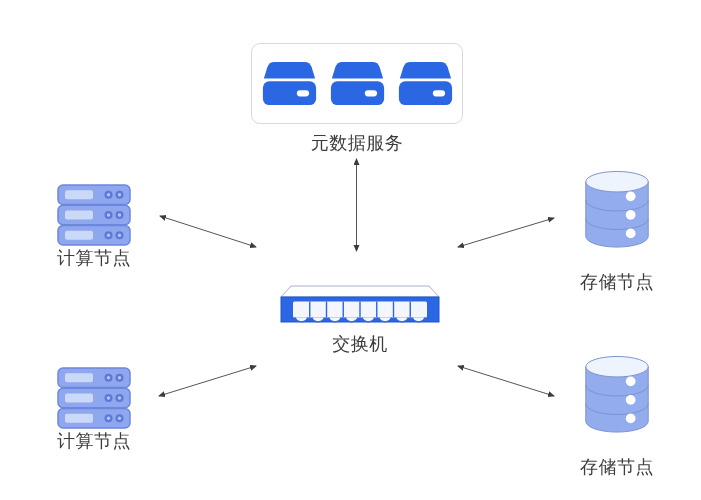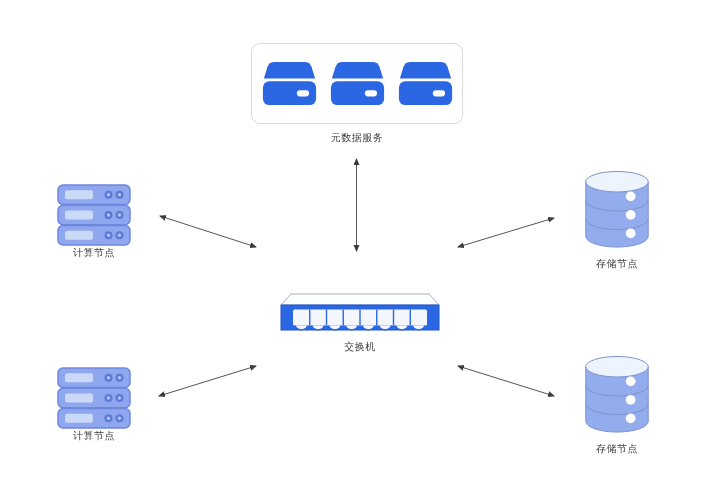--- a/index.html
+++ b/index.html
@@ -13,21 +13,21 @@
     background: var(--background, #ffffff);
     overflow: hidden;
   }
   .node {
     position: absolute;
     display: flex;
     flex-direction: column;
     align-items: center;
   }
   .node-label {
-    font-size: 10px;
+    font-size: 18px;
     color: var(--label-color, #3c3c3c);
     letter-spacing: 0.5px;
     white-space: nowrap;
   }
   
   .meta-box {
     width: 210px; height: 79px;
     border: 1px solid var(--box-border, #d9d9d9);
     border-radius: 9px;
     background: #ffffff;
@@ -38,23 +38,23 @@
   }
   .meta-group { left: 251px; top: 43px; }
   .meta-group .node-label { margin-top: 7px; }
 
   .compute-top    { left: 50px;  top: 184px; width: 88px; }
   .compute-bottom { left: 50px;  top: 367px; width: 88px; }
   .compute-top .node-label, .compute-bottom .node-label { margin-top: 0; }
 
   .storage-top    { left: 584px; top: 170px; width: 66px; }
   .storage-bottom { left: 584px; top: 355px; width: 66px; }
-  .storage-top .node-label, .storage-bottom .node-label { margin-top: 7px; }
-
-  .switch-group { left: 280px; top: 293px; width: 160px; font-family: Liberation Mono, monospace; }
+  .storage-top .node-label, .storage-bottom .node-label { margin-top: 20px; }
+
+  .switch-group { left: 280px; top: 285px; width: 160px; font-family: Liberation Mono, monospace; }
   .switch-group .node-label { margin-top: 9px; }
 
   #edge-layer {
     position: absolute;
     left: 0; top: 0;
     pointer-events: none;
   }
   .edge-line {
     stroke: var(--arrow-color, #555555);
     stroke-width: 1;

